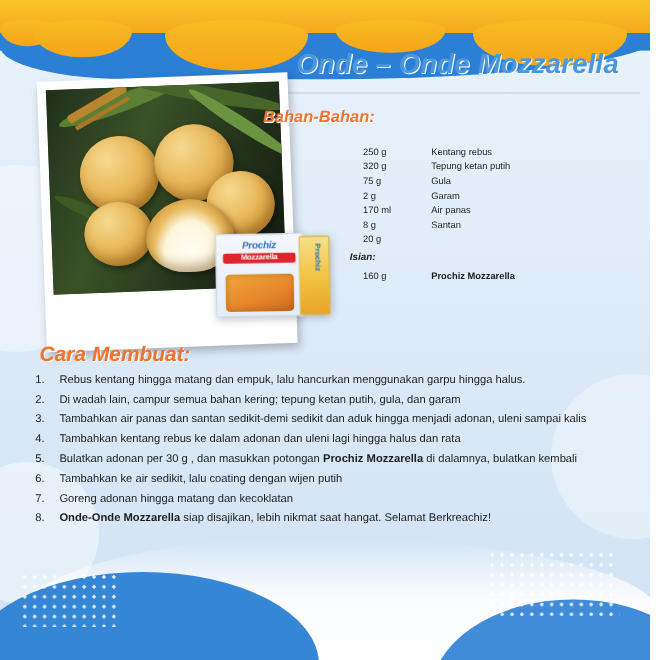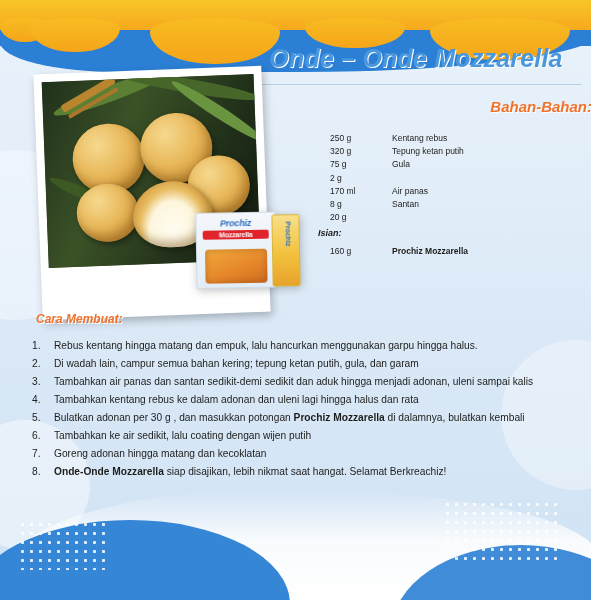--- a/index.html
+++ b/index.html
@@ -259,24 +259,24 @@
   
   .section-head {
     font-size: 15px;
     font-weight: bold;
     font-style: italic;
     color: #f2722c;
     text-shadow: 1px 1px 0 #ffffff;
   }
   .ingredients-head {
     position: absolute;
-    left: 256px;
+    left: 239px;
     top: 98px;
     width: 336px;
-    text-align: right;
+    text-align: left;
   }
   .ing-table {
     position: absolute;
     left: 330px;
     top: 132px;
     width: 250px;
     font-size: 8.5px;
     color: #1d1d1b;
     line-height: 13.2px;
   }
@@ -308,21 +308,21 @@
     color: #1d1d1b;
     display: flex;
   }
   .isian-row .ing-name { font-weight: bold; }
 
   
   .steps-head {
     position: absolute;
     left: 36px;
     top: 312px;
-    font-size: 12px;
+    font-size: 19px;
     font-weight: bold;
     font-style: italic;
     color: #f2722c;
     text-shadow: 1px 1px 0 #ffffff;
   }
   .steps {
     position: absolute;
     left: 30px;
     top: 338px;
     width: 548px;
@@ -403,20 +403,21 @@
       <div class="ing-row">
         <div class="ing-qty">320 g</div>
         <div class="ing-name">Tepung ketan putih</div>
       </div>
       <div class="ing-row">
         <div class="ing-qty">75 g</div>
         <div class="ing-name">Gula</div>
       </div>
       <div class="ing-row">
         <div class="ing-qty">2 g</div>
+        <div class="ing-name">Garam</div>
       </div>
       <div class="ing-row">
         <div class="ing-qty">170 ml</div>
         <div class="ing-name">Air panas</div>
       </div>
       <div class="ing-row">
         <div class="ing-qty">8 g</div>
         <div class="ing-name">Santan</div>
       </div>
       <div class="ing-row">

